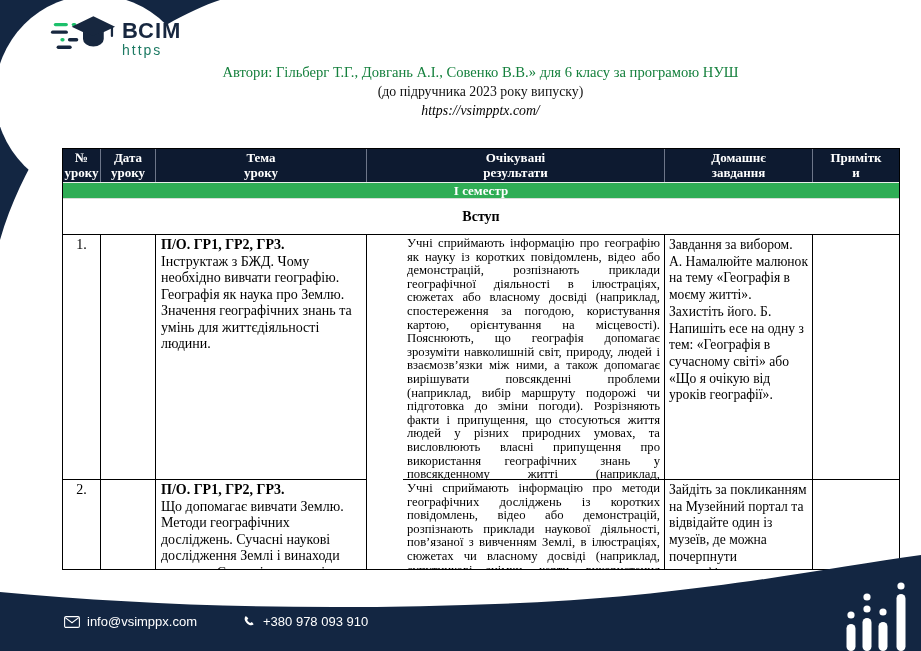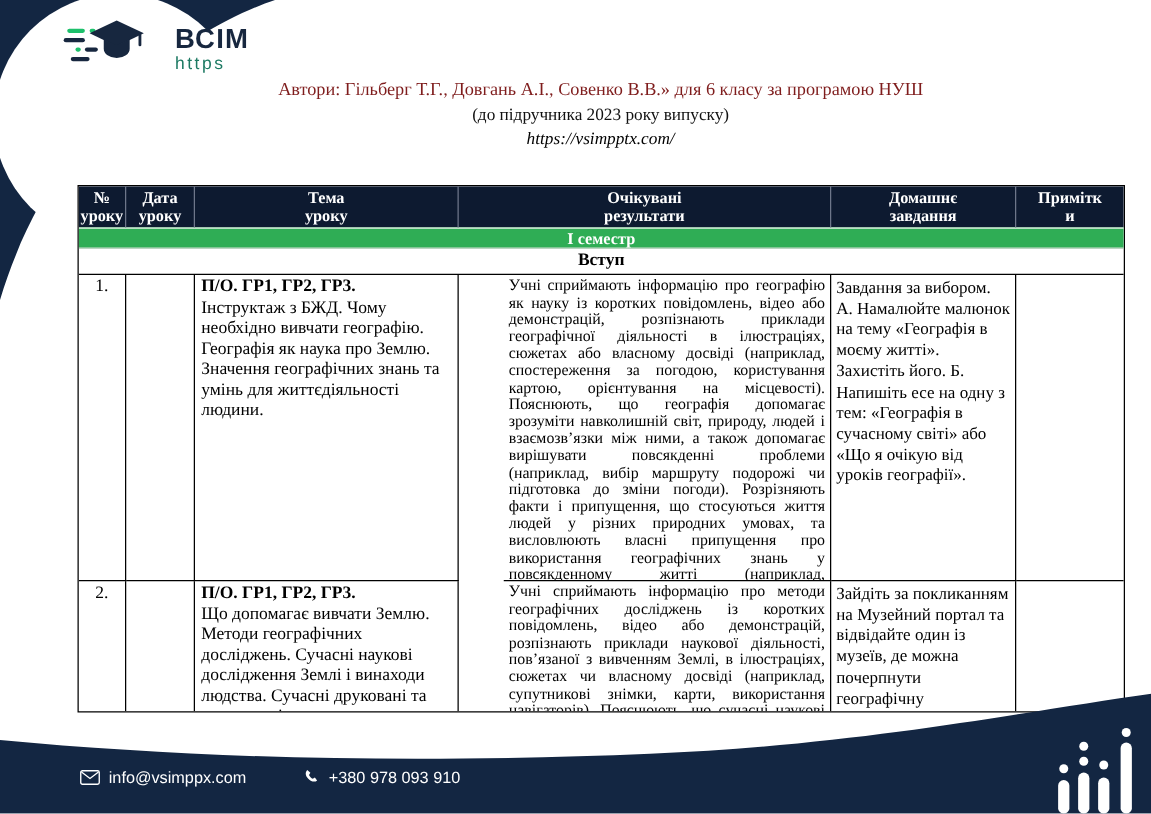--- a/index.html
+++ b/index.html
@@ -8,34 +8,34 @@
     width:921px;height:651px;
     background:#ffffff;
     overflow:hidden;
     font-family:"Liberation Serif","DejaVu Serif",serif;
   }
   
   .corner-svg{position:absolute;top:0;left:0;}
   .footer-svg{position:absolute;bottom:0;left:0;}
   .bars-svg{position:absolute;right:4px;bottom:0;}
   
-  .logo{position:absolute;left:50px;top:12px;display:flex;align-items:center;gap:24px;}
+  .logo{position:absolute;left:50px;top:12px;display:flex;align-items:center;gap:6px;}
   .logo-text{display:flex;flex-direction:column;line-height:1;}
   .logo-title{
     font-family:"Liberation Sans","DejaVu Sans",sans-serif;
     font-size:22px;font-weight:bold;color:#17273f;letter-spacing:1px;
   }
   .logo-sub{
     font-family:"Liberation Sans","DejaVu Sans",sans-serif;
     font-size:14px;color:#1d7a63;letter-spacing:2px;margin-top:1px;
   }
   
   .doc-head{position:absolute;left:60px;right:20px;top:61px;text-align:center;}
   .doc-title{font-size:14.6px;font-weight:bold;color:#1f3864;line-height:1.25;}
-  .doc-authors{font-size:14.6px;color:#7f1d1d;line-height:1.25;margin-top:2px;}
+  .doc-authors{font-size:14.6px;color:#15803d;line-height:1.25;margin-top:2px;}
   .doc-edition{font-size:13.8px;color:#111;line-height:1.25;margin-top:2px;}
   .doc-url{font-size:13.8px;font-style:italic;color:#000000;line-height:1.25;margin-top:2px;}
   
   .table{
     position:absolute;left:62px;top:148px;width:836px;height:420px;
     border:1px solid #000;overflow:hidden;background:#fff;
   }
   .grid6{display:grid;grid-template-columns:38px 55px 211px 298px 148px 86px;}
   .thead{background:#0d1a30;height:33px;}
   .th{
@@ -44,21 +44,21 @@
     white-space:pre-line;border-right:1px solid #6d7689;
     box-sizing:border-box;padding:1px;
   }
   .th:last-child{border-right:none;}
   .semester-row{
     height:17px;background:#2fad55;color:#fff;font-weight:bold;font-size:13px;
     display:flex;align-items:center;justify-content:center;
     border-top:1px solid #e9efe9;border-bottom:1px solid #d7ddd7;box-sizing:border-box;
   }
   .section-row{
-    height:21px;color:#000;font-weight:bold;font-size:14px;
+    height:36px;color:#000;font-weight:bold;font-size:14px;
     display:flex;align-items:center;justify-content:center;
     border-bottom:1px solid #000;box-sizing:border-box;
   }
   .trow1{height:245px;}
   .trow2{height:104px;}
   .td{
     box-sizing:border-box;border-right:1px solid #000;border-bottom:1px solid #000;
     overflow:hidden;color:#000;
   }
   .td:last-child{border-right:none;}

